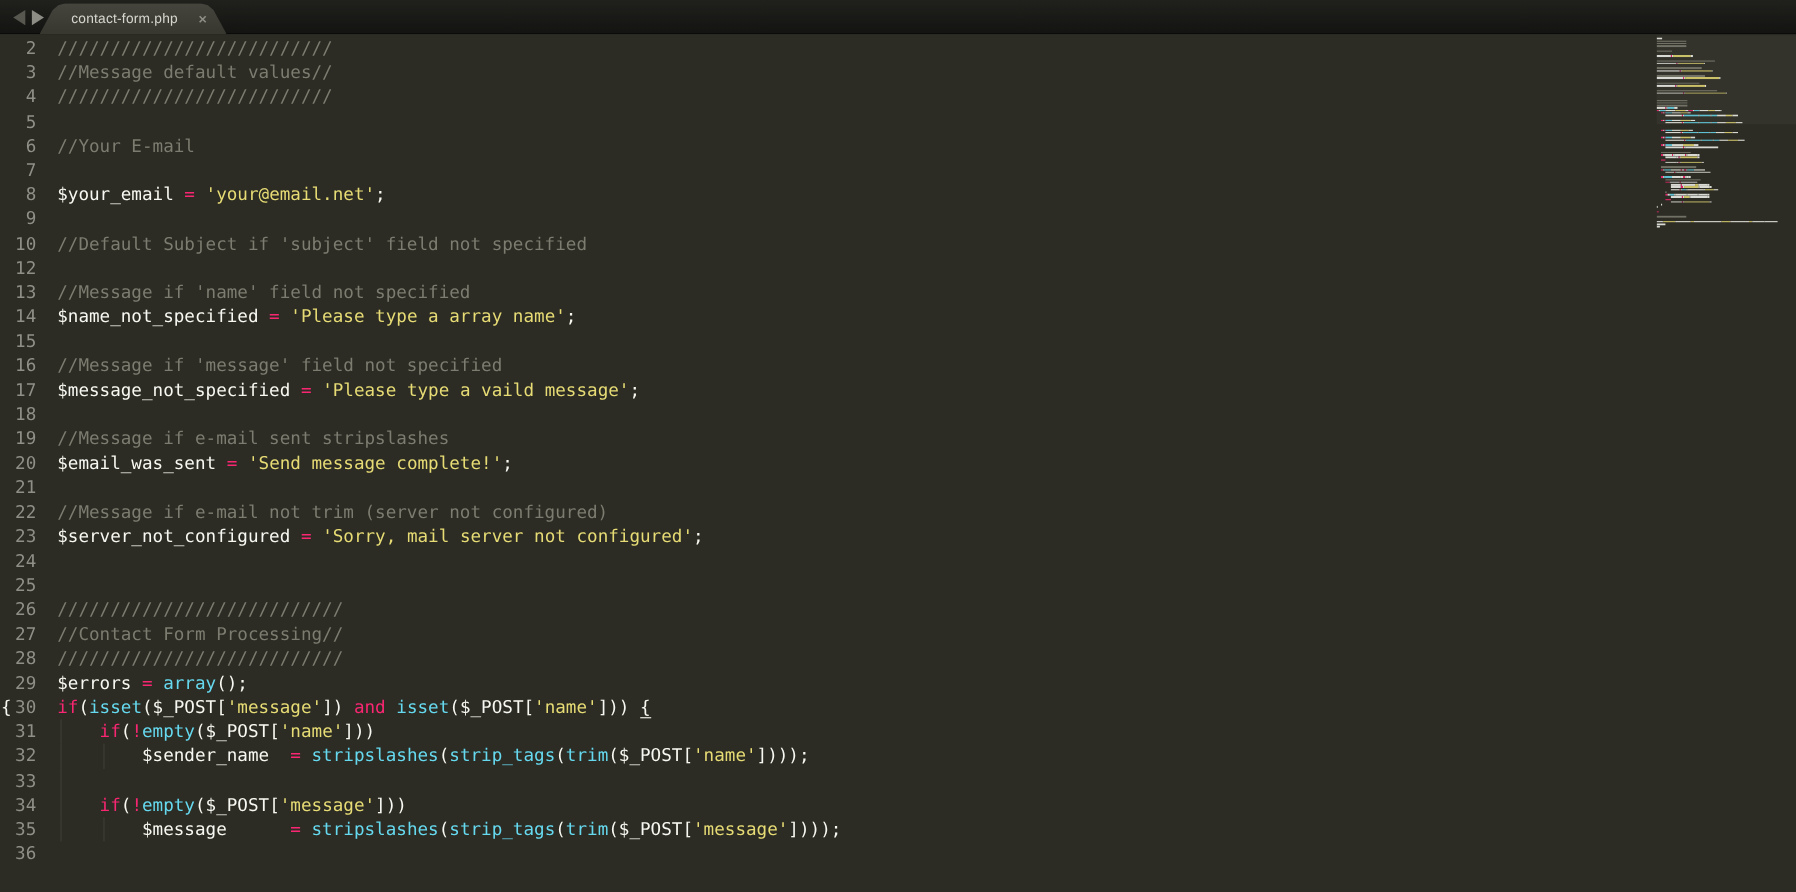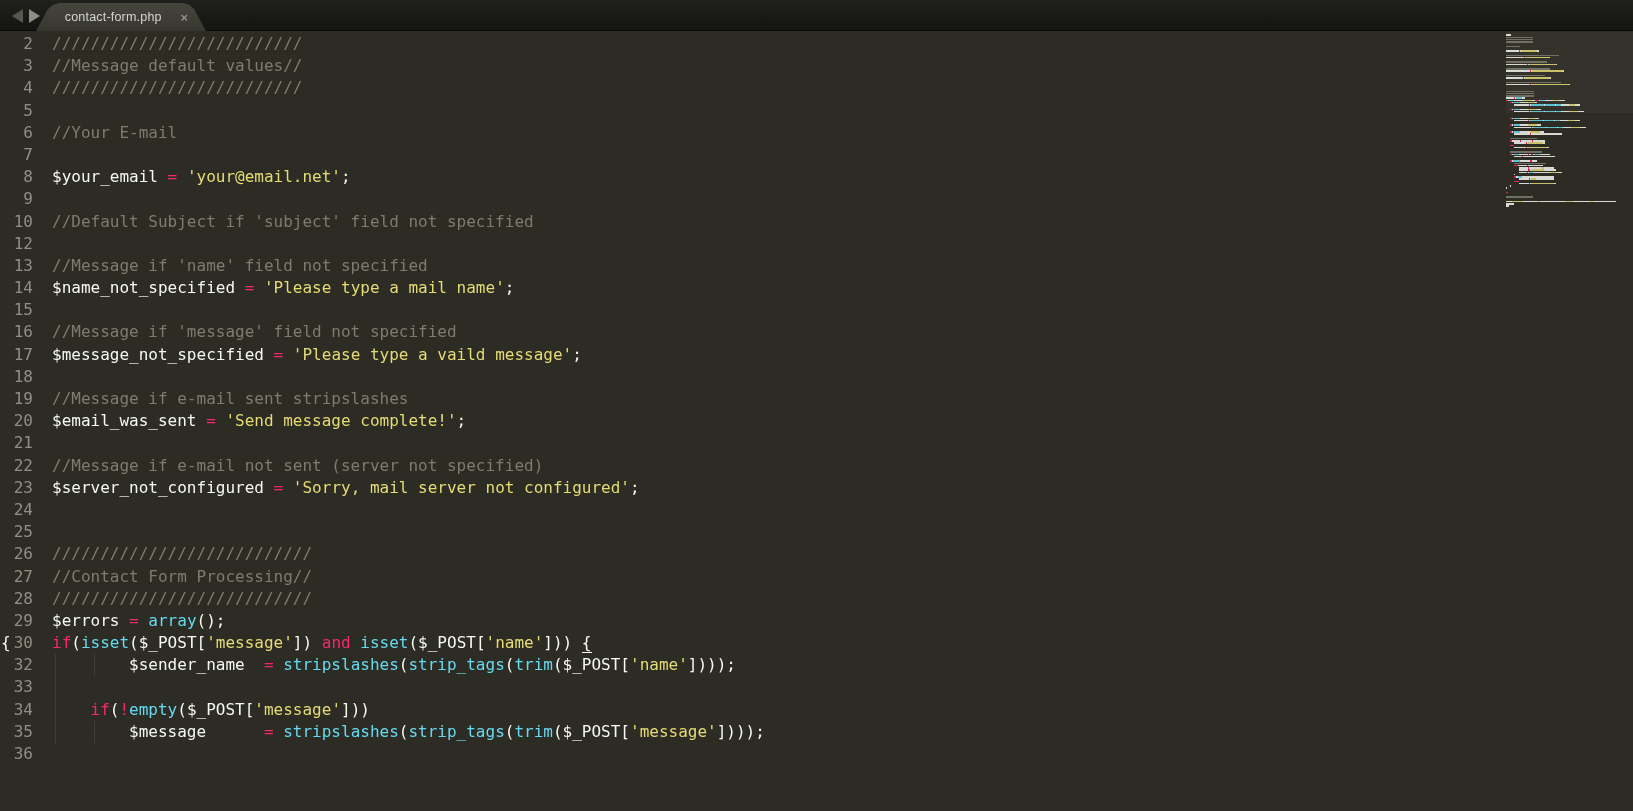--- a/index.html
+++ b/index.html
@@ -89,37 +89,38 @@
         <div class="line"><span class="ln">3</span><span class="lc"><span class="tk-c">//Message default values//</span></span></div>
         <div class="line"><span class="ln">4</span><span class="lc"><span class="tk-c">//////////////////////////</span></span></div>
         <div class="line"><span class="ln">5</span><span class="lc"></span></div>
         <div class="line"><span class="ln">6</span><span class="lc"><span class="tk-c">//Your E-mail</span></span></div>
         <div class="line"><span class="ln">7</span><span class="lc"></span></div>
         <div class="line"><span class="ln">8</span><span class="lc"><span class="tk-p">$your_email </span><span class="tk-k">=</span><span class="tk-p"> </span><span class="tk-s">'your@email.net'</span><span class="tk-p">;</span></span></div>
         <div class="line"><span class="ln">9</span><span class="lc"></span></div>
         <div class="line"><span class="ln">10</span><span class="lc"><span class="tk-c">//Default Subject if 'subject' field not specified</span></span></div>
         <div class="line"><span class="ln">12</span><span class="lc"></span></div>
         <div class="line"><span class="ln">13</span><span class="lc"><span class="tk-c">//Message if 'name' field not specified</span></span></div>
-        <div class="line"><span class="ln">14</span><span class="lc"><span class="tk-p">$name_not_specified </span><span class="tk-k">=</span><span class="tk-p"> </span><span class="tk-s">'Please type a mail name'</span><span class="tk-p">;</span></span></div>
+        <div class="line"><span class="ln">14</span><span class="lc"><span class="tk-p">$name_not_specified </span><span class="tk-k">=</span><span class="tk-p"> </span><span class="tk-s">'Please type a array name'</span><span class="tk-p">;</span></span></div>
         <div class="line"><span class="ln">15</span><span class="lc"></span></div>
         <div class="line"><span class="ln">16</span><span class="lc"><span class="tk-c">//Message if 'message' field not specified</span></span></div>
         <div class="line"><span class="ln">17</span><span class="lc"><span class="tk-p">$message_not_specified </span><span class="tk-k">=</span><span class="tk-p"> </span><span class="tk-s">'Please type a vaild message'</span><span class="tk-p">;</span></span></div>
         <div class="line"><span class="ln">18</span><span class="lc"></span></div>
         <div class="line"><span class="ln">19</span><span class="lc"><span class="tk-c">//Message if e-mail sent stripslashes</span></span></div>
         <div class="line"><span class="ln">20</span><span class="lc"><span class="tk-p">$email_was_sent </span><span class="tk-k">=</span><span class="tk-p"> </span><span class="tk-s">'Send message complete!'</span><span class="tk-p">;</span></span></div>
         <div class="line"><span class="ln">21</span><span class="lc"></span></div>
-        <div class="line"><span class="ln">22</span><span class="lc"><span class="tk-c">//Message if e-mail not sent (server not specified)</span></span></div>
+        <div class="line"><span class="ln">22</span><span class="lc"><span class="tk-c">//Message if e-mail not trim (server not configured)</span></span></div>
         <div class="line"><span class="ln">23</span><span class="lc"><span class="tk-p">$server_not_configured </span><span class="tk-k">=</span><span class="tk-p"> </span><span class="tk-s">'Sorry, mail server not configured'</span><span class="tk-p">;</span></span></div>
         <div class="line"><span class="ln">24</span><span class="lc"></span></div>
         <div class="line"><span class="ln">25</span><span class="lc"></span></div>
         <div class="line"><span class="ln">26</span><span class="lc"><span class="tk-c">///////////////////////////</span></span></div>
         <div class="line"><span class="ln">27</span><span class="lc"><span class="tk-c">//Contact Form Processing//</span></span></div>
         <div class="line"><span class="ln">28</span><span class="lc"><span class="tk-c">///////////////////////////</span></span></div>
         <div class="line"><span class="ln">29</span><span class="lc"><span class="tk-p">$errors </span><span class="tk-k">=</span><span class="tk-p"> </span><span class="tk-f">array</span><span class="tk-p">();</span></span></div>
         <div class="line"><span class="gutter-brace">{</span><span class="ln">30</span><span class="lc"><span class="tk-k">if</span><span class="tk-p">(</span><span class="tk-f">isset</span><span class="tk-p">($_POST[</span><span class="tk-s">'message'</span><span class="tk-p">]) </span><span class="tk-k">and</span><span class="tk-p"> </span><span class="tk-f">isset</span><span class="tk-p">($_POST[</span><span class="tk-s">'name'</span><span class="tk-p">])) </span><span class="tk-pu">{</span></span></div>
+        <div class="line"><span class="ln">31</span><span class="lc"><span class="guide" style="left: 3px;"></span><span class="tk-p">    </span><span class="tk-k">if</span><span class="tk-p">(</span><span class="tk-k">!</span><span class="tk-f">empty</span><span class="tk-p">($_POST[</span><span class="tk-s">'name'</span><span class="tk-p">]))</span></span></div>
         <div class="line"><span class="ln">32</span><span class="lc"><span class="guide" style="left: 3px;"></span><span class="guide" style="left: 41.52px;"></span><span class="tk-p">        $sender_name  </span><span class="tk-k">=</span><span class="tk-p"> </span><span class="tk-f">stripslashes</span><span class="tk-p">(</span><span class="tk-f">strip_tags</span><span class="tk-p">(</span><span class="tk-f">trim</span><span class="tk-p">($_POST[</span><span class="tk-s">'name'</span><span class="tk-p">])));</span></span></div>
         <div class="line"><span class="ln">33</span><span class="lc"><span class="guide" style="left: 3px;"></span></span></div>
         <div class="line"><span class="ln">34</span><span class="lc"><span class="guide" style="left: 3px;"></span><span class="tk-p">    </span><span class="tk-k">if</span><span class="tk-p">(</span><span class="tk-k">!</span><span class="tk-f">empty</span><span class="tk-p">($_POST[</span><span class="tk-s">'message'</span><span class="tk-p">]))</span></span></div>
         <div class="line"><span class="ln">35</span><span class="lc"><span class="guide" style="left: 3px;"></span><span class="guide" style="left: 41.52px;"></span><span class="tk-p">        $message      </span><span class="tk-k">=</span><span class="tk-p"> </span><span class="tk-f">stripslashes</span><span class="tk-p">(</span><span class="tk-f">strip_tags</span><span class="tk-p">(</span><span class="tk-f">trim</span><span class="tk-p">($_POST[</span><span class="tk-s">'message'</span><span class="tk-p">])));</span></span></div>
         <div class="line"><span class="ln">36</span><span class="lc"></span></div>
       </div>
     <div id="minimap">
       <div id="minimap-viewport"></div>
       <div id="minimap-rows">
           <div class="mrow"><span class="mseg ms-p" style="margin-left: 0px; width: 5.25px;"></span></div>

